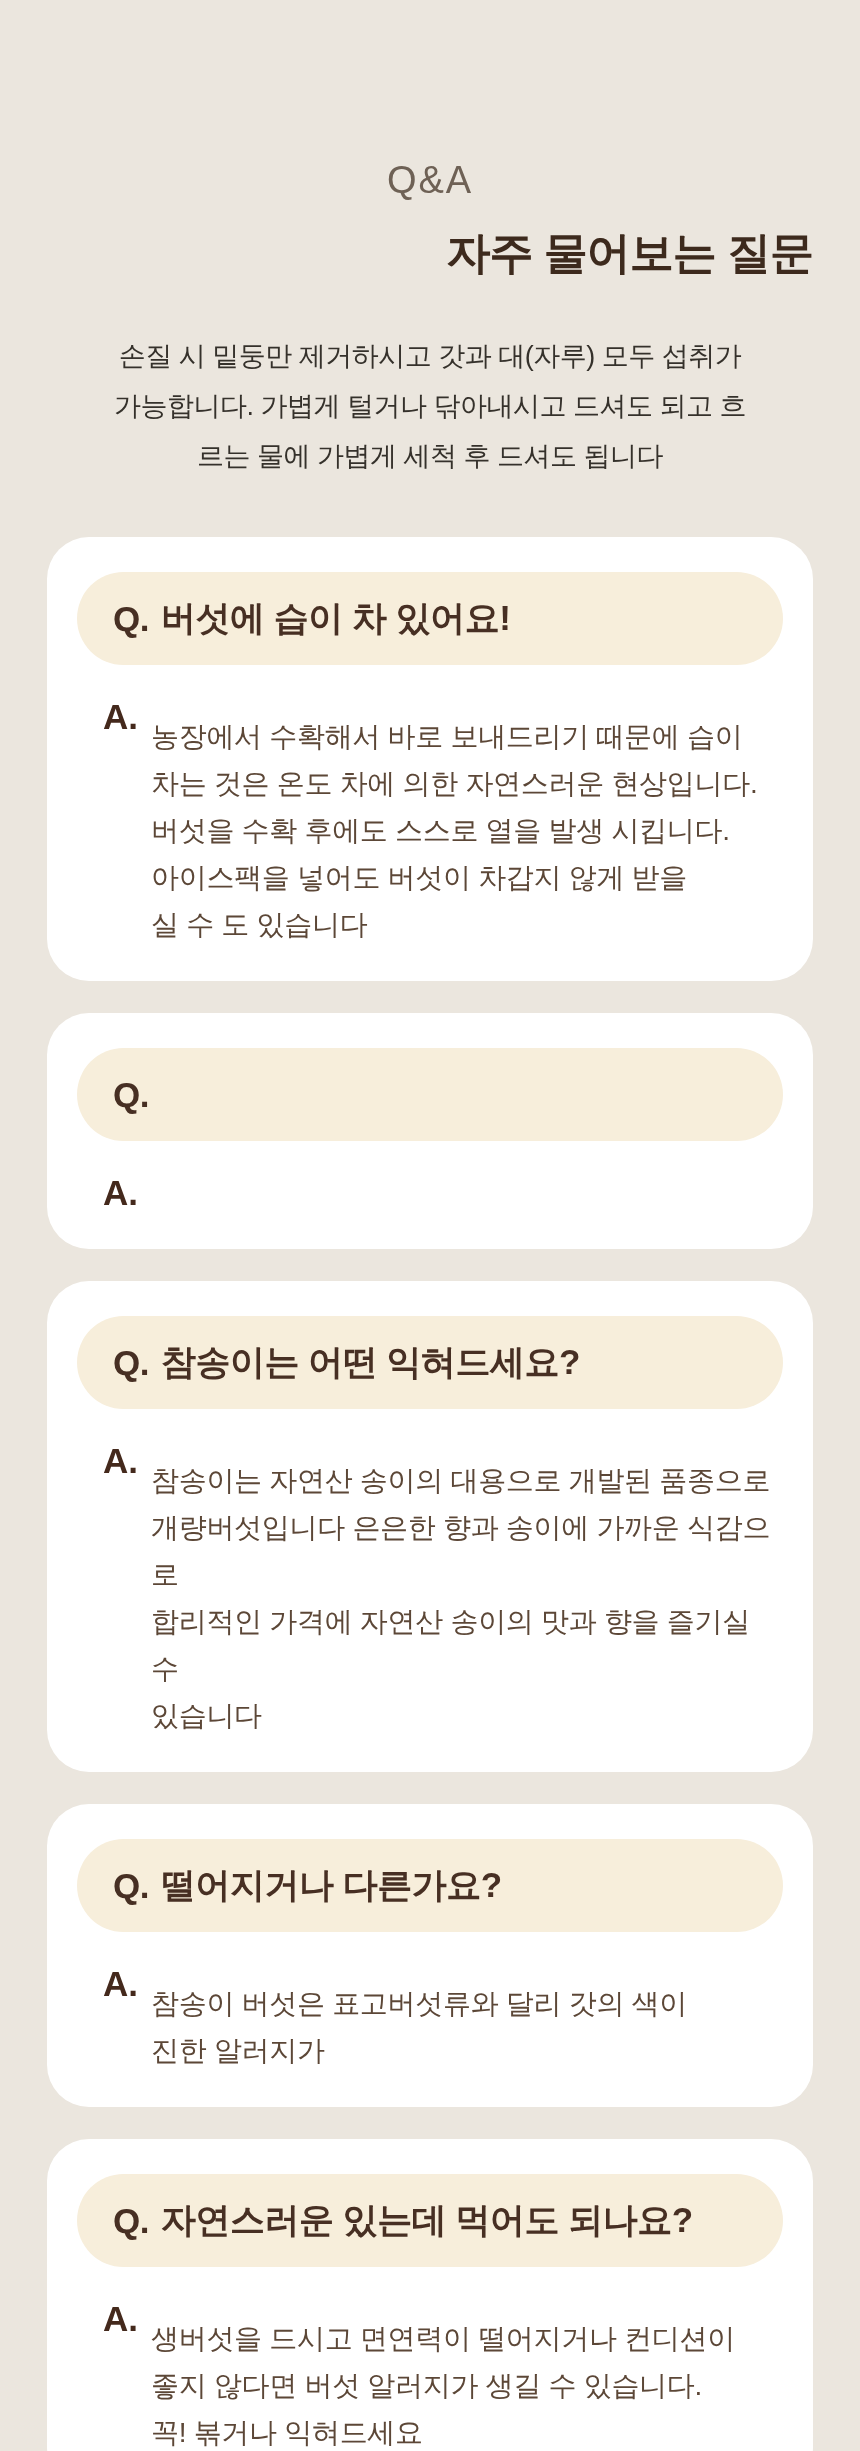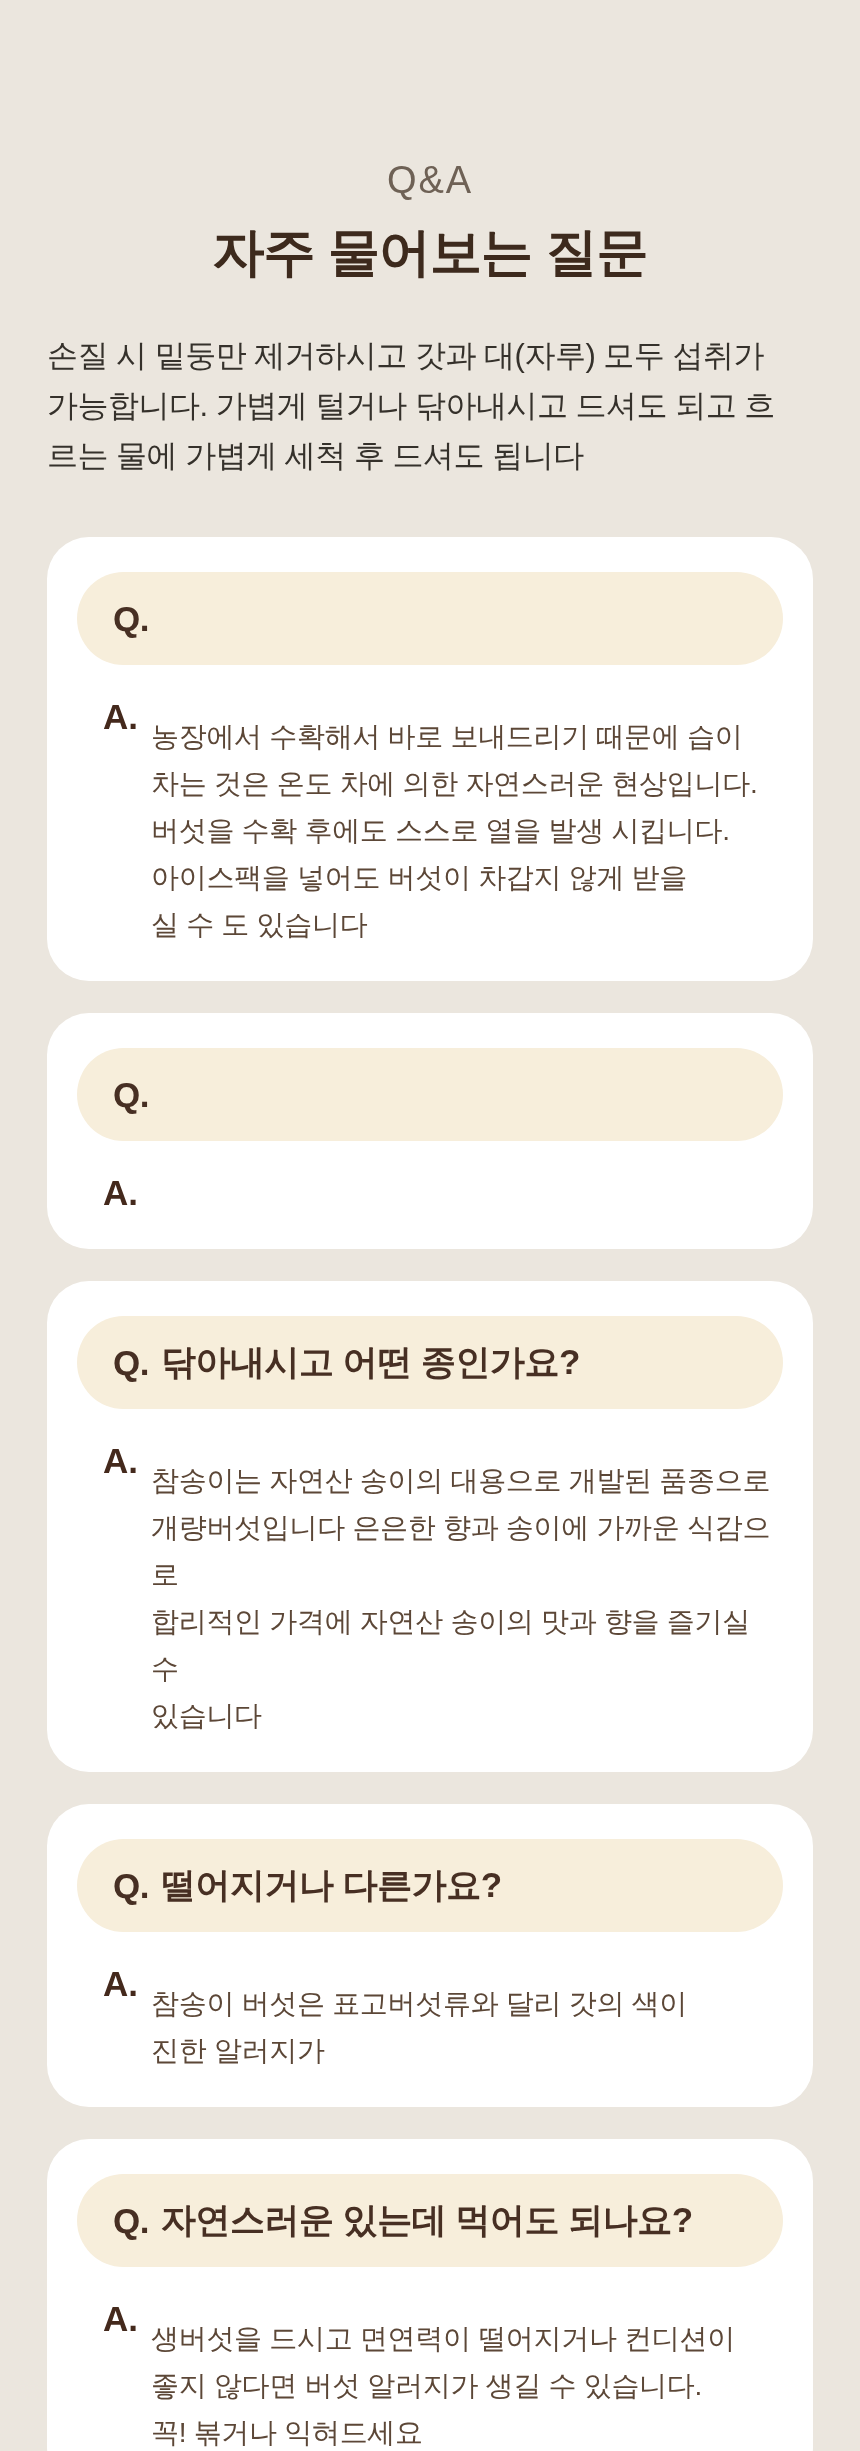--- a/index.html
+++ b/index.html
@@ -21,31 +21,31 @@
   }
   .eyebrow {
     text-align: center;
     font-size: 38px;
     font-weight: 300;
     color: #6e6155;
     letter-spacing: 2px;
     line-height: 44px;
   }
   .title {
-    text-align: center;
-    font-size: 52px;
+    text-align: right;
+    font-size: 44px;
     font-weight: 800;
     color: #3d2a1d;
     letter-spacing: -1px;
     line-height: 69px;
     margin: 16px 0 0;
   }
   .desc {
-    text-align: left;
-    font-size: 31px;
+    text-align: center;
+    font-size: 27px;
     line-height: 50px;
     color: #35312b;
     letter-spacing: -0.5px;
     margin: 44px auto 0;
     white-space: pre-line;
   }
   .faq-list {
     margin-top: 56px;
   }
   .card {
@@ -100,20 +100,21 @@
   <div class="eyebrow">Q&amp;A</div>
   <h1 class="title">자주 물어보는 질문</h1>
   <p class="desc">손질 시 밑둥만 제거하시고 갓과 대(자루) 모두 섭취가
 가능합니다. 가볍게 털거나 닦아내시고 드셔도 되고 흐
 르는 물에 가볍게 세척 후 드셔도 됩니다</p>
 
   <div class="faq-list">
   <section class="card">
     <div class="q-pill">
       <span class="q-prefix">Q.</span>
+      <span class="q-text">버섯에 습이 차 있어요!</span>
     </div>
     <div class="answer">
       <span class="a-prefix">A.</span>
       <p class="a-text">농장에서 수확해서 바로 보내드리기 때문에 습이
 차는 것은 온도 차에 의한 자연스러운 현상입니다.
 버섯을 수확 후에도 스스로 열을 발생 시킵니다.
 아이스팩을 넣어도 버섯이 차갑지 않게 받을
 실 수 도 있습니다</p>
     </div>
   </section>
@@ -123,21 +124,21 @@
       <span class="q-prefix">Q.</span>
     </div>
     <div class="answer">
       <span class="a-prefix">A.</span>
     </div>
   </section>
 
   <section class="card">
     <div class="q-pill">
       <span class="q-prefix">Q.</span>
-      <span class="q-text">닦아내시고 어떤 종인가요?</span>
+      <span class="q-text">참송이는 어떤 익혀드세요?</span>
     </div>
     <div class="answer">
       <span class="a-prefix">A.</span>
       <p class="a-text">참송이는 자연산 송이의 대용으로 개발된 품종으로
 개량버섯입니다 은은한 향과 송이에 가까운 식감으로
 합리적인 가격에 자연산 송이의 맛과 향을 즐기실 수
 있습니다</p>
     </div>
   </section>
 

